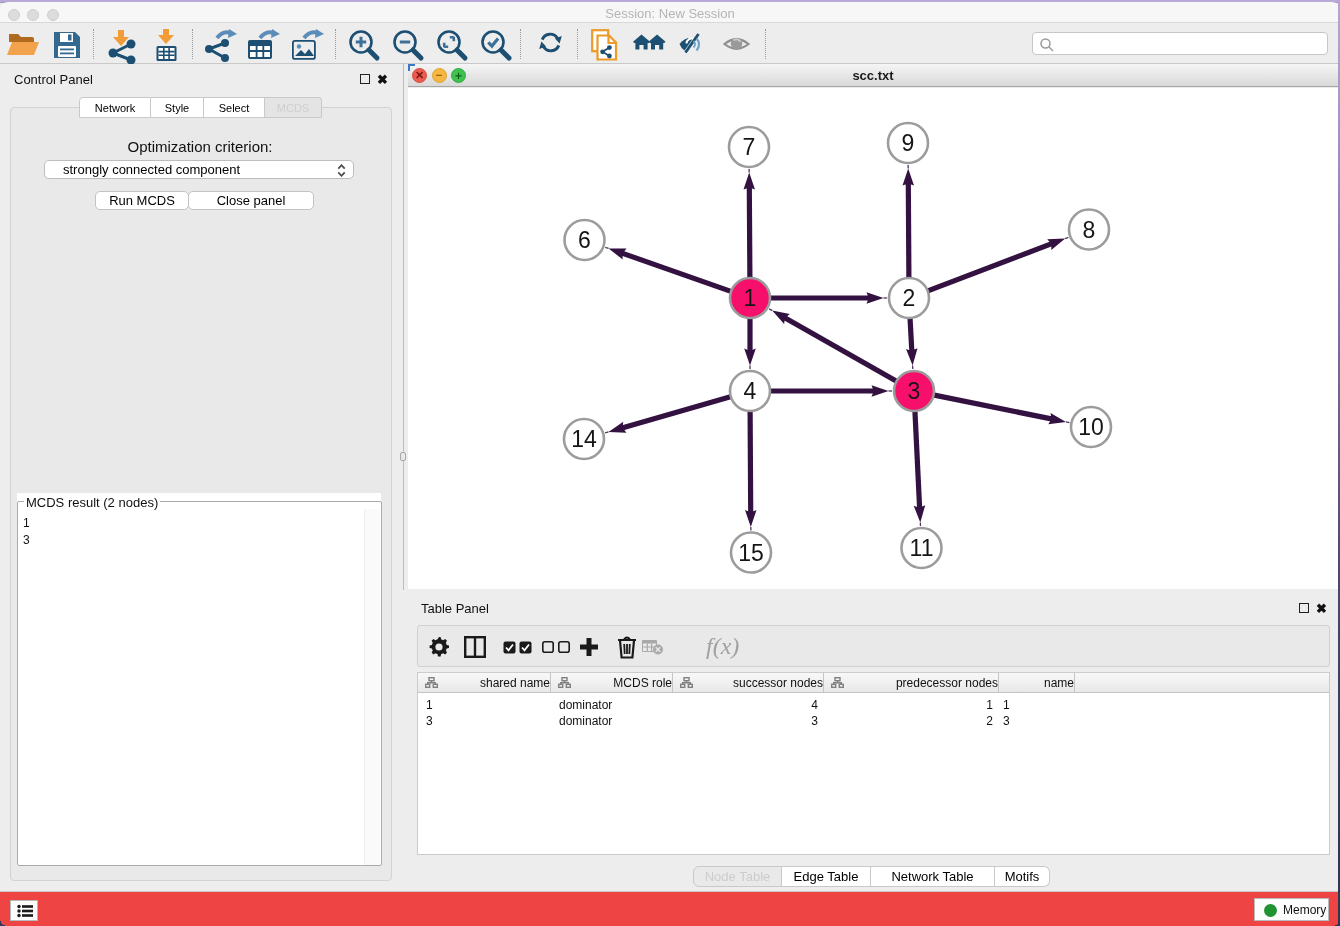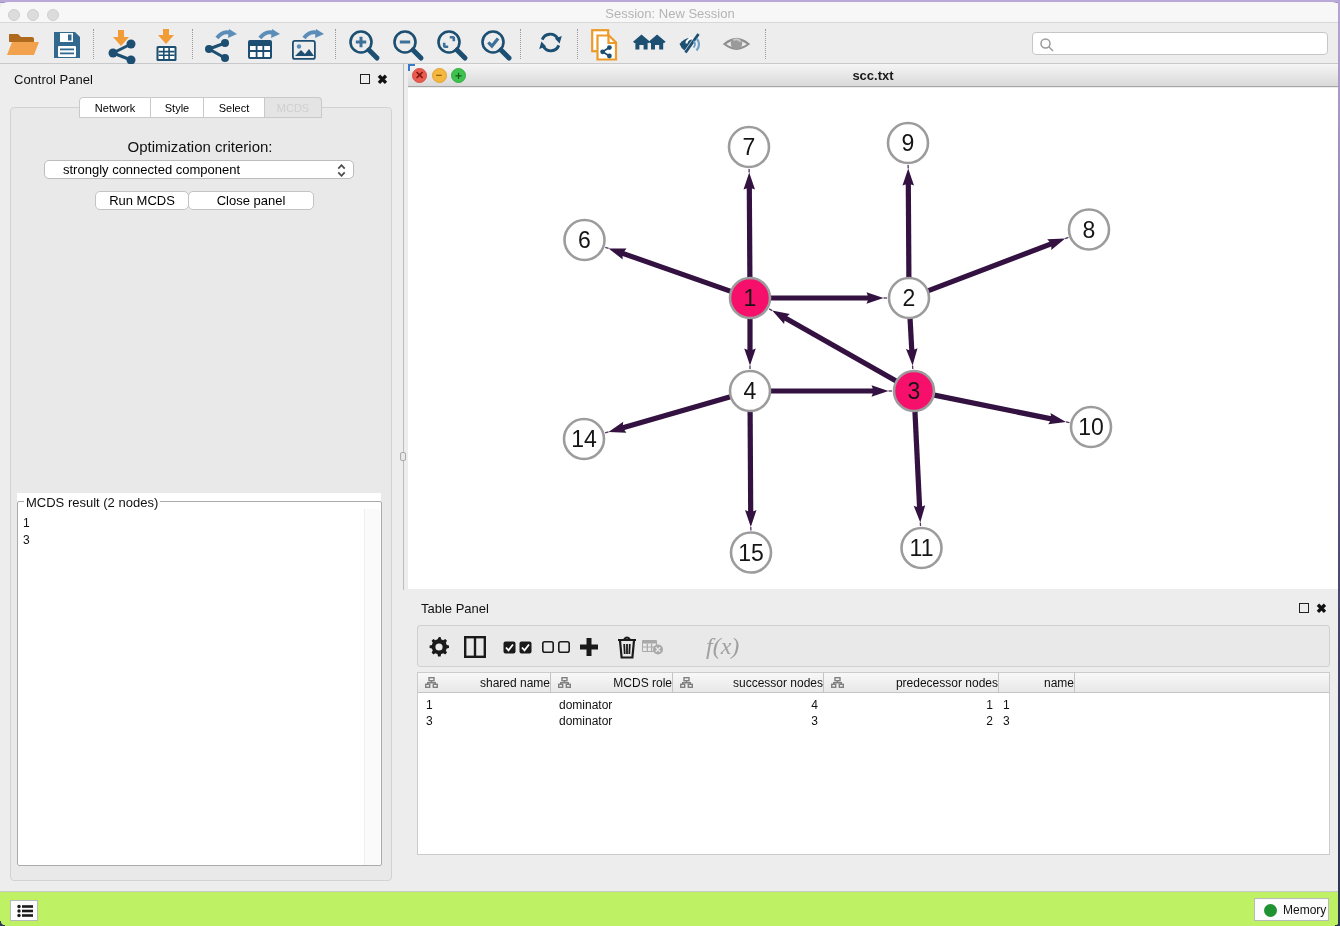--- a/index.html
+++ b/index.html
@@ -47,21 +47,21 @@
 #tp-toolbar { position:absolute; left:9px; top:36px; width:913px; height:42px; background:#e9e9e9; border:1px solid #d0d0d0; border-radius:3px; }
 #tp-table { position:absolute; left:9px; top:83px; width:913px; height:183px; background:#fff; border:1px solid #cccccc; }
 #tp-header { position:absolute; left:0; top:0; width:911px; height:20px; background:linear-gradient(#f8f8f8,#e8e8e8); border-bottom:1px solid #c4c4c4; }
 .th { position:absolute; top:0; height:20px; border-right:1px solid #c4c4c4; font-size:12px; color:#111; text-align:right; line-height:20px; }
 .treeicon { position:absolute; top:4px; width:13px; height:11px; }
 .cell { position:absolute; font-size:12px; color:#111; height:16px; line-height:16px; }
 #tp-tabs { position:absolute; left:285px; top:277px; height:21px; }
 .btab { float:left; height:21px; box-sizing:border-box; background:#fff; border:1px solid #c9c9c9; border-left:none; font-size:13px; color:#000; text-align:center; line-height:19px; }
 
 
-#status { left:0; top:891px; width:1340px; height:35px; background:#bef264; border-top:1px solid #c9c9c9; }
+#status { left:0; top:891px; width:1340px; height:35px; background:#ef4444; border-top:1px solid #c9c9c9; }
 #st-btn { position:absolute; left:10px; top:8px; width:28px; height:21px; background:#fcfcfc; border:1px solid #b9b9b9; }
 #mem-btn { position:absolute; left:1254px; top:6px; width:75px; height:23px; background:#fcfcfc; border:1px solid #b9b9b9; font-size:12px; color:#111; }
 </style>
 </head>
 <body>
 <div class="abs" id="purple"></div>
 <div class="abs" id="titlebar">
   <div class="tl" style="left:8px;"></div>
   <div class="tl" style="left:27px;"></div>
   <div class="tl" style="left:47px;"></div>
@@ -390,20 +390,26 @@
       <div class="cell" style="left:141px;top:24px;">dominator</div>
       <div class="cell" style="left:255px;top:24px;width:145px;text-align:right;">4</div>
       <div class="cell" style="left:406px;top:24px;width:169px;text-align:right;">1</div>
       <div class="cell" style="left:585px;top:24px;">1</div>
       <div class="cell" style="left:8px;top:40px;">3</div>
       <div class="cell" style="left:141px;top:40px;">dominator</div>
       <div class="cell" style="left:255px;top:40px;width:145px;text-align:right;">3</div>
       <div class="cell" style="left:406px;top:40px;width:169px;text-align:right;">2</div>
       <div class="cell" style="left:585px;top:40px;">3</div>
   </div>
+  <div id="tp-tabs">
+    <div class="btab" style="width:89px;border-left:1px solid #c9c9c9;border-radius:6px 0 0 6px;color:#ccc;background:#e9e9e9;">Node Table</div>
+    <div class="btab" style="width:89px;">Edge Table</div>
+    <div class="btab" style="width:124px;">Network Table</div>
+    <div class="btab" style="width:55px;border-radius:0 6px 6px 0;">Motifs</div>
+  </div>
 </div>
 
 <div class="abs" id="status">
   <div id="st-btn">
       <svg style="position:absolute;left:6px;top:3px;" width="16" height="14" viewBox="0 0 16 14">
         <g fill="#1a1a1a">
           <circle cx="2" cy="2.5" r="1.7"></circle>
           <circle cx="2" cy="7" r="1.7"></circle>
           <circle cx="2" cy="11.5" r="1.7"></circle>
           <rect x="5" y="1.2" width="11" height="2.6"></rect>

